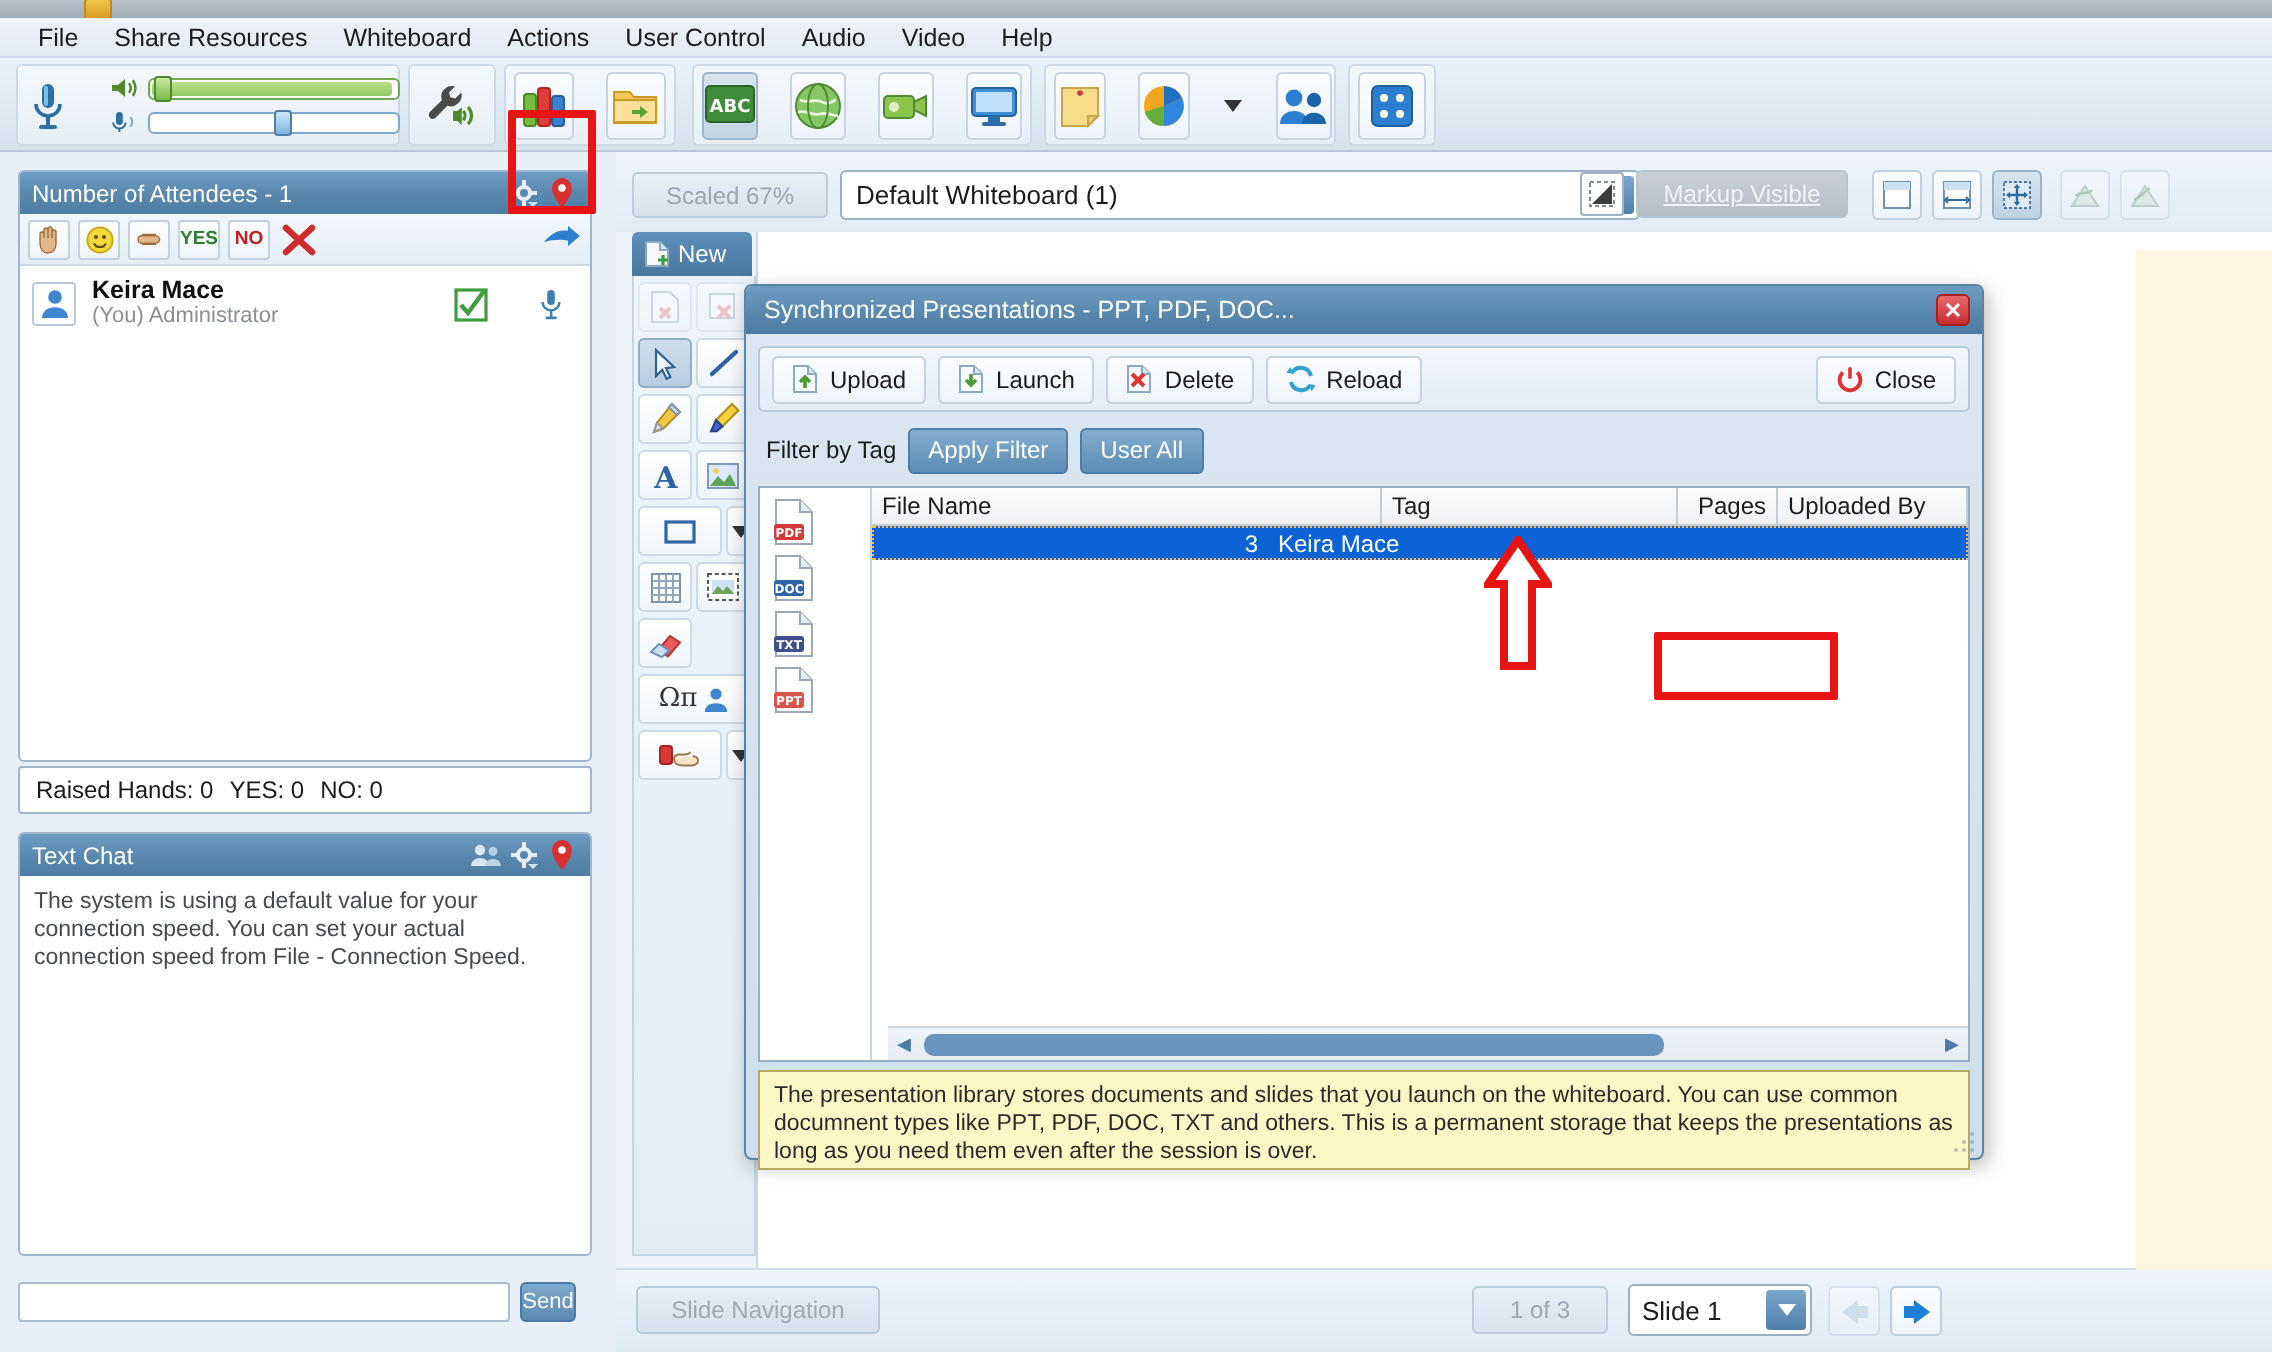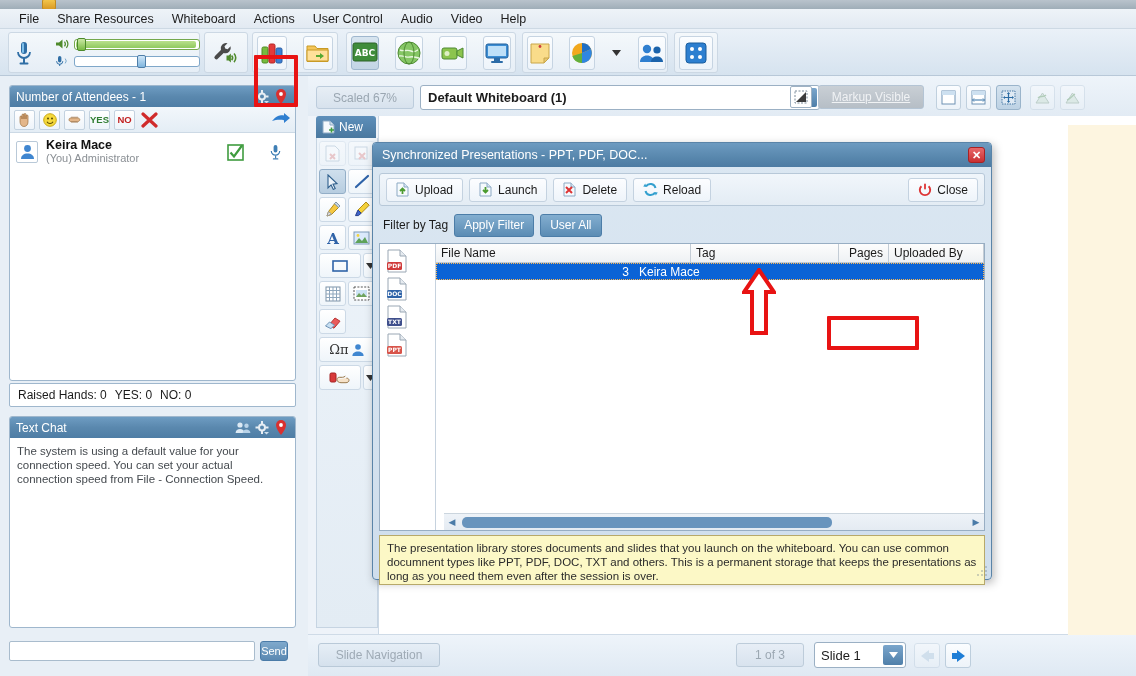--- a/index.html
+++ b/index.html
@@ -150,21 +150,21 @@
   .scaled-btn {
     position:absolute; left: 8px; top: 10px; width: 98px; height: 23px;
     border:1px solid #bcccdc; border-radius:3px;
     background: linear-gradient(to bottom,#e7eef5,#d7e2ed);
     color:#9aa6b1; font-size:12px; display:flex;align-items:center;justify-content:center;
     cursor:default;
   }
   .wb-select {
     position:absolute; left: 112px; top: 9px; width: 400px; height: 25px;
     border:1px solid #9bb0c4; border-radius:3px; background:#fff;
-    display:flex; align-items:center; padding-left:7px; font-size:13px;font-weight:bold;
+    display:flex; align-items:center; padding-left:7px; font-size:13px;
   }
   .wb-select .arrowbox {
     position:absolute; right:2px; top:2px; width:19px; height:19px; border-radius:2px;
     background: linear-gradient(to bottom,#7ba6cc,#4f7fa9); display:flex;align-items:center;justify-content:center;
   }
   .sq-btn {
     position:absolute; top: 10px; width: 22px; height: 22px;
     border:1px solid #9fb2c4; border-radius:2px; background:#fff;
     display:flex;align-items:center;justify-content:center;
   }

